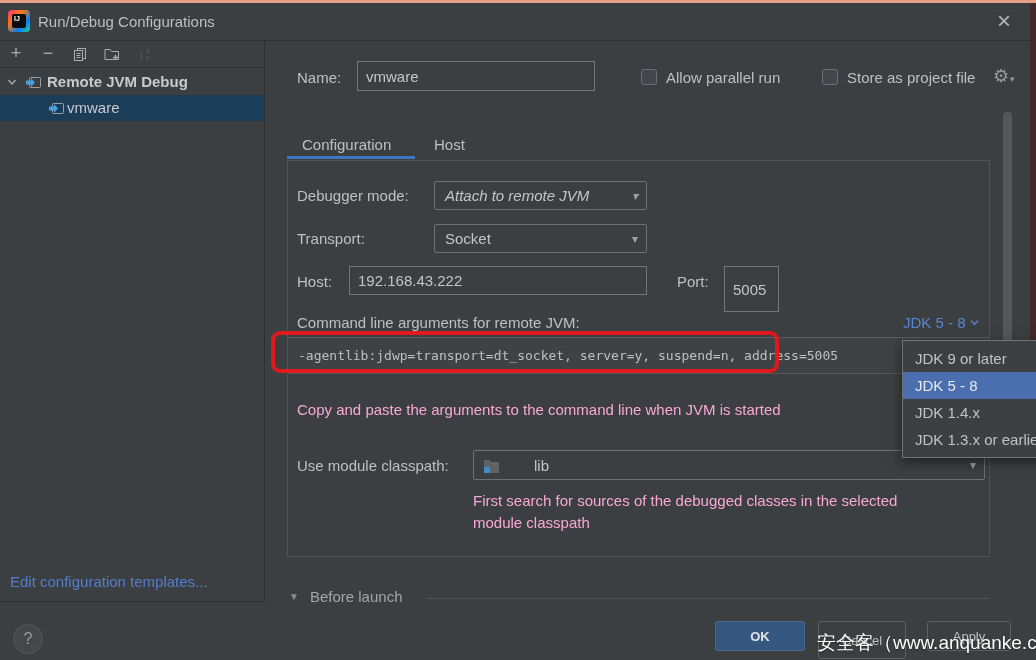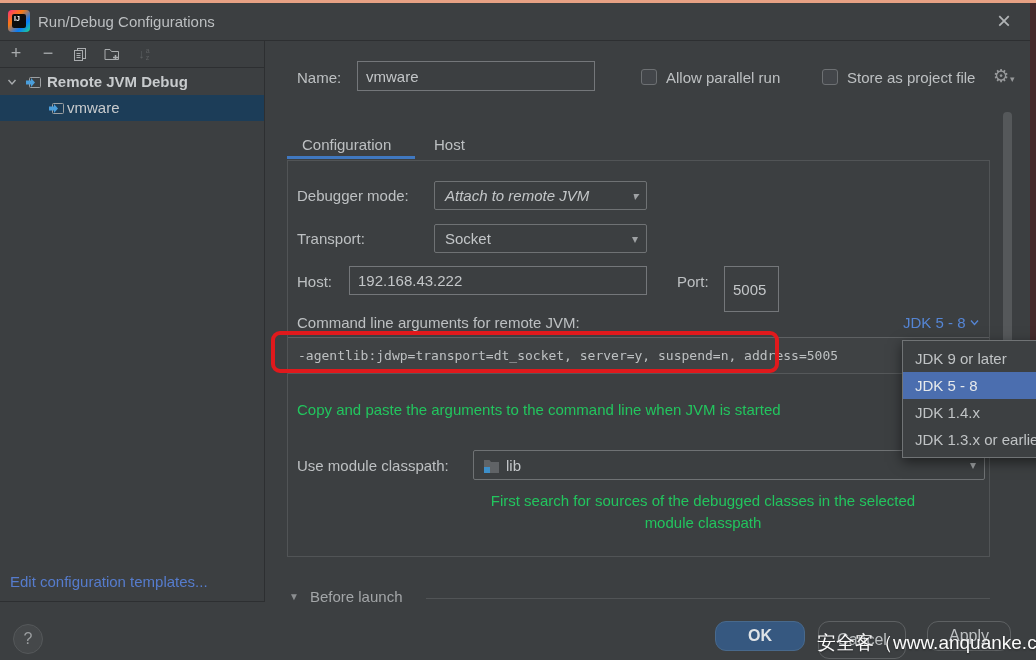--- a/index.html
+++ b/index.html
@@ -1,37 +1,37 @@
 <!DOCTYPE html>
 <html><head>
 <meta charset="utf-8">
 <style>
   html,body{margin:0;padding:0;background:#2b2b2b;}
   .screen{position:relative;width:1036px;height:660px;background:#3c3f41;overflow:hidden;
           font-family:"Liberation Sans",sans-serif;color:#bdc0c2;}
   .abs{position:absolute;}
   .lbl{font-size:15px;color:#bdc0c2;white-space:nowrap;}
-  .hint{font-size:15px;color:#22c55e;white-space:nowrap;text-align:center;}
+  .hint{font-size:15px;color:#f9a8d4;white-space:nowrap;}
   .inp{background:#3c3f41;border:1px solid #74777a;color:#c3c6c8;font-size:15px;
        font-family:"Liberation Sans",sans-serif;padding:0 8px;box-sizing:border-box;outline:none;}
   .combo{background:#3c3f41;border:1px solid #6f7274;border-radius:2px;display:flex;
          align-items:center;box-sizing:border-box;font-size:15px;color:#c3c6c8;}
   .combo .val{flex:1;padding-left:10px;white-space:nowrap;overflow:hidden;}
   .combo .arr{color:#9fa2a4;font-size:12px;padding-right:8px;}
   .cb{width:16px;height:16px;border:1.5px solid #6d7073;border-radius:3px;background:#43464a;box-sizing:border-box;}
   .tbtn{width:16px;height:16px;display:flex;align-items:center;justify-content:center;
         color:#a9acae;font-size:16px;}
   .divh{background:#2d2f31;height:1px;}
   .divv{background:#2d2f31;width:1px;}
   .tree-label{font-size:15px;color:#c8cbcd;white-space:nowrap;}
   .popup{background:#3d4042;border:1px solid #707375;box-shadow:0 4px 12px rgba(0,0,0,.5);}
   .popup .item{height:27px;line-height:27px;padding-left:12px;font-size:15px;color:#c0c3c5;white-space:nowrap;}
   .popup .item.sel{background:#4b6eaf;color:#e6e9eb;}
-  .btn{display:flex;align-items:center;justify-content:center;font-size:16px;
-       border-radius:11px;box-sizing:border-box;}
+  .btn{display:flex;align-items:center;justify-content:center;font-size:13px;
+       border-radius:3px;box-sizing:border-box;}
   .mono{font-family:"DejaVu Sans Mono",monospace;}
 </style>
 </head>
 <body>
 
 <div class="screen">
 
   <div class="abs" style="left:0;top:0;width:1036px;height:3px;background:#e7a184;z-index:30;"></div>
 
   <div class="abs" style="left:0;top:3px;width:1036px;height:37px;">
@@ -150,21 +150,21 @@
               box-sizing:border-box;z-index:8;pointer-events:none;"></div>
 
   <div class="abs hint" style="left:297px;top:401px;">Copy and paste the arguments to the command line when JVM is started</div>
 
   <div class="abs lbl" style="left:297px;top:457px;">Use module classpath:</div>
   <div class="abs combo" style="left:473px;top:450px;width:512px;height:30px;cursor:pointer;">
     <svg width="17" height="15" viewBox="0 0 17 15" style="margin-left:9px;">
       <path d="M1 2 h5.5 l1.5 2 H16 v11 H1 z" fill="#606366"></path>
       <rect x="1" y="9" width="6" height="6" fill="#3d8fc9"></rect>
     </svg>
-    <span class="val" style="padding-left:6px;">lib</span>
+    <span class="val" style="padding-left:6px;margin-left:28px;">lib</span>
     <span class="arr">▾</span>
   </div>
   <div class="abs hint" style="left:473px;top:490px;width:460px;white-space:normal;line-height:22px;">First search for sources of the debugged classes in the selected module classpath</div>
 
   <div class="abs" style="left:289px;top:588px;display:flex;align-items:center;cursor:pointer;z-index:2;">
     <span style="font-size:10px;color:#8b8e90;">▼</span>
     <span style="font-size:15px;color:#a3a6a8;margin-left:11px;white-space:nowrap;">Before launch</span>
   </div>
   <div class="abs" style="left:426px;top:598px;width:564px;height:1px;background:#515456;"></div>
 

